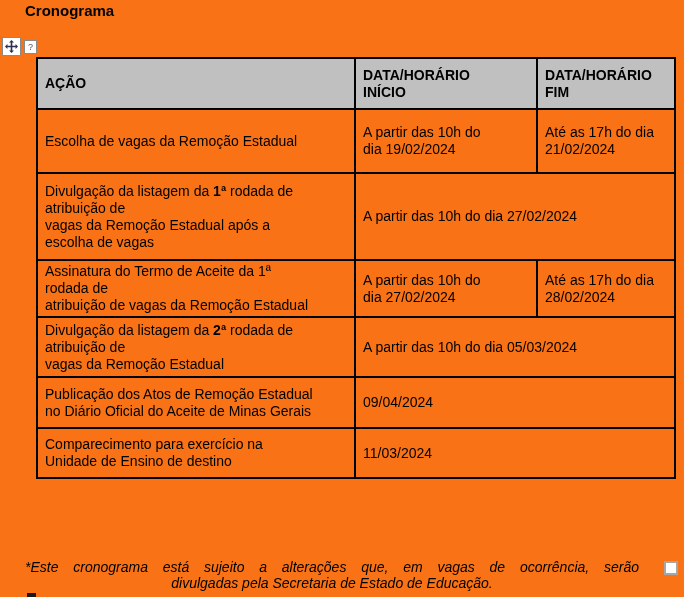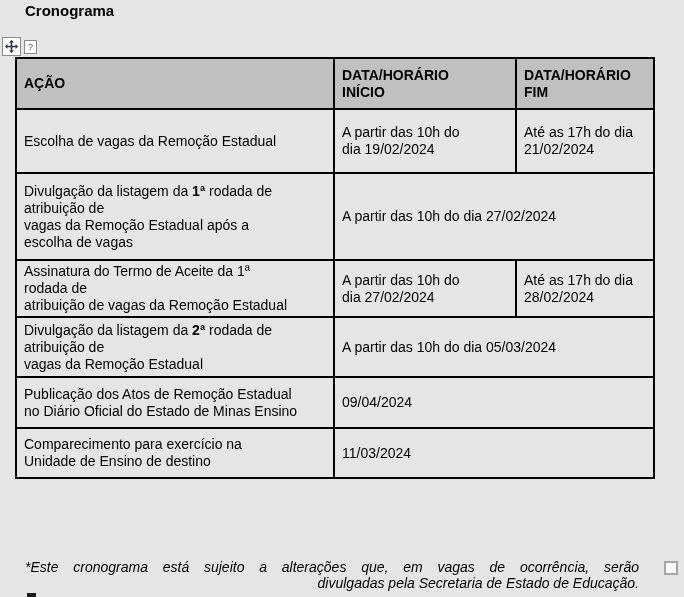--- a/index.html
+++ b/index.html
@@ -1,38 +1,38 @@
 <!DOCTYPE html>
 <html><head>
 <meta charset="utf-8">
 <style>
   html,body { margin:0; padding:0; background:#ffffff; }
   .canvas {
-    position:relative; width:684px; height:597px; background:#e5e5e5;
+    position:relative; width:684px; height:597px; background:#f97316;
     font-family:"Liberation Sans", sans-serif; color:#000;
     overflow:hidden;
   }
   .doc-title {
     position:absolute; left:25px; top:2px;
     font-size:15px; font-weight:bold; letter-spacing:0;
   }
   .table-move-handle {
     position:absolute; left:2px; top:37px; width:19px; height:19px;
     border:1px solid #8a8a8a; background:#fff; box-sizing:border-box;
     display:flex; align-items:center; justify-content:center;
   }
   .anchor-box {
     position:absolute; left:24px; top:40px; width:13px; height:14px;
     border:1px solid #8a8a8a; box-sizing:border-box;
     font-size:9px; line-height:12px; color:#555;
     display:flex; align-items:center; justify-content:center;
     background:#fff;
   }
   table.schedule {
-    position:absolute; left:15px; top:57px; width:638px;
+    position:absolute; left:36px; top:57px; width:638px;
     border-collapse:collapse; table-layout:fixed;
   }
   .schedule th, .schedule td {
     border:2px solid #000;
     padding:2px 7px;
     font-size:14px; line-height:17px;
     vertical-align:middle; text-align:left;
     white-space:pre-line;
     overflow:hidden;
   }
@@ -41,21 +41,21 @@
   }
   .resize-handle {
     position:absolute; left:664px; top:561px; width:14px; height:14px;
     border:2px solid #a6a6a6; box-sizing:border-box; background:#fff;
   }
   .footnote {
     position:absolute; left:25px; top:559px; width:614px;
     font-style:italic; font-size:14px; line-height:16px;
   }
   .footnote .l1 { text-align:justify; text-align-last:justify; }
-  .footnote .l2 { text-align:right; }
+  .footnote .l2 { text-align:center; }
   .cutoff-mark {
     position:absolute; left:27px; top:593px; width:9px; height:4px;
     background:#1a1a1a;
   }
 </style>
 </head>
 <body>
 
 <div class="canvas">
 
@@ -113,21 +113,21 @@
 28/02/2024</td>
       </tr>
       <tr style="height:60px">
         <td><span>Divulgação da listagem da </span><b>2ª</b><span> rodada de
 atribuição de
 vagas da Remoção Estadual</span></td>
         <td colspan="2">A partir das 10h do dia 05/03/2024</td>
       </tr>
       <tr style="height:51px">
         <td>Publicação dos Atos de Remoção Estadual
-no Diário Oficial do Estado de Minas Ensino</td>
+no Diário Oficial do Aceite de Minas Gerais</td>
         <td colspan="2">09/04/2024</td>
       </tr>
       <tr style="height:50px">
         <td>Comparecimento para exercício na
 Unidade de Ensino de destino</td>
         <td colspan="2">11/03/2024</td>
       </tr>
     </tbody>
   </table>
 

